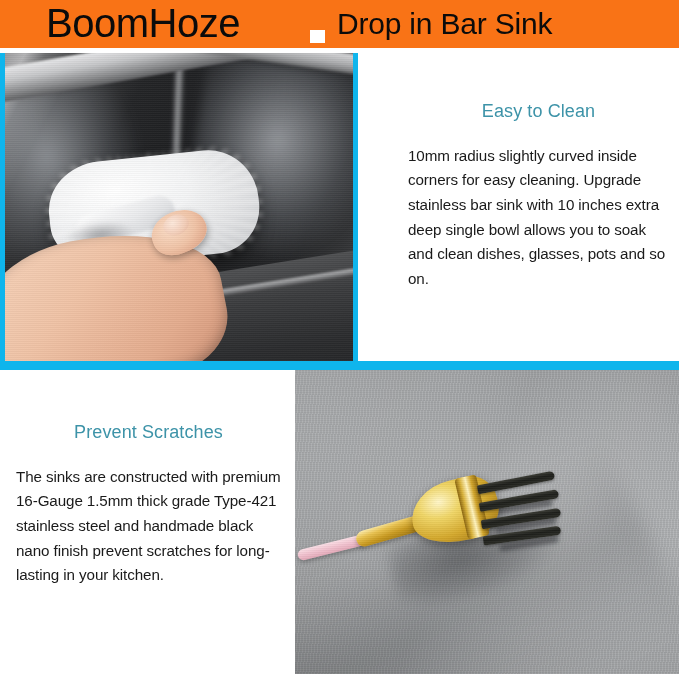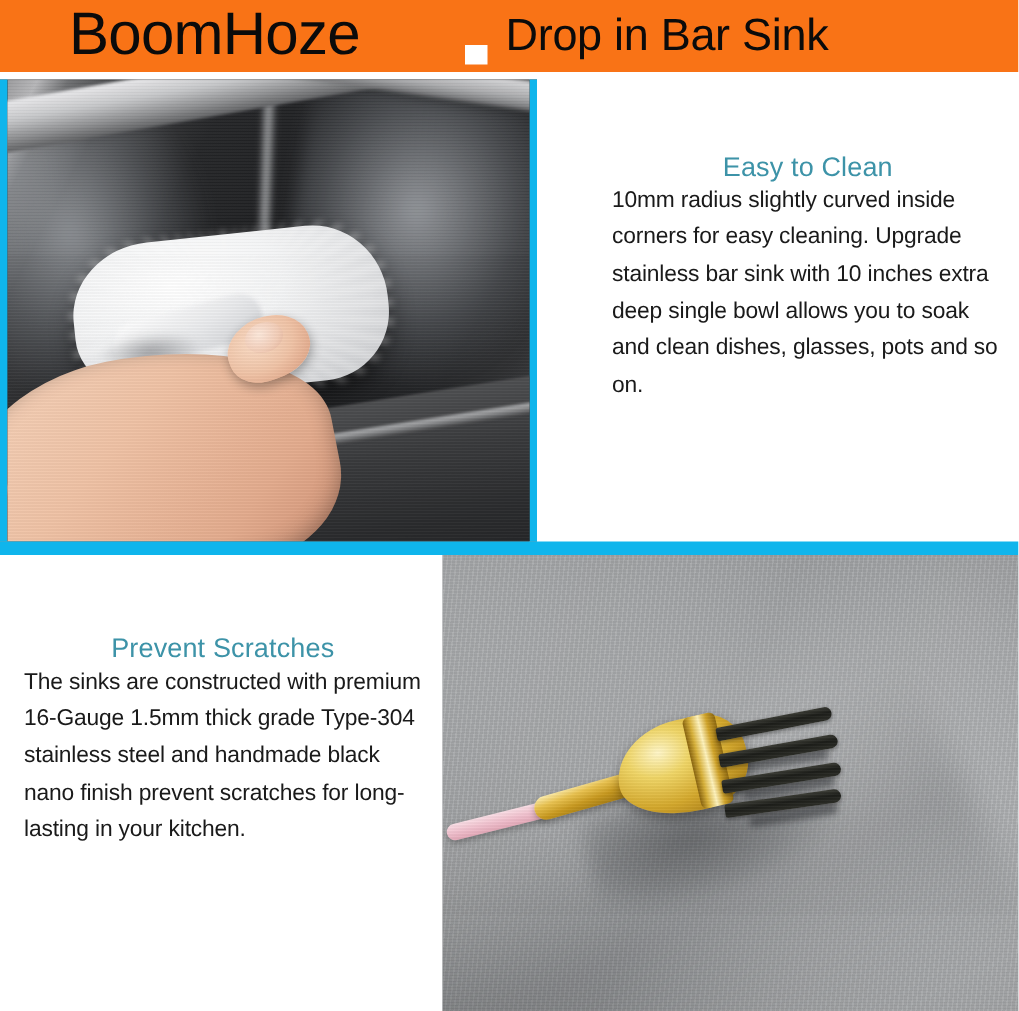--- a/index.html
+++ b/index.html
@@ -237,20 +237,21 @@
     letter-spacing: 0.1px;
     line-height: 1.15;
     white-space: nowrap;
   }
   .heading.center { text-align: center; }
   .body-text {
     color: #1a1a1a;
     font-size: 15.2px;
     line-height: 1.62;
     letter-spacing: -0.1px;
+    margin-top: 22px;
   }
 
   
   .divider {
     position: absolute;
     left: 0; top: 361px;
     width: 679px;
     height: 9px;
     background: #0fb5ec;
   }
@@ -417,21 +418,21 @@
       <p class="body-text">10mm radius slightly curved inside corners for easy cleaning. Upgrade stainless bar sink with 10 inches extra deep single bowl allows you to soak and clean dishes, glasses, pots and so on.</p>
     </div>
   </div>
 
   <div class="divider"></div>
 
   <div class="section-bottom">
 
     <div class="text-bottom">
       <div class="heading center">Prevent Scratches</div>
-      <p class="body-text">The sinks are constructed with premium 16-Gauge 1.5mm thick grade Type-304 stainless steel and handmade black nano finish prevent scratches for long-lasting in your kitchen.</p>
+      <p class="body-text">The sinks are constructed with premium 16-Gauge 1.5mm thick grade Type-421 stainless steel and handmade black nano finish prevent scratches for long-lasting in your kitchen.</p>
     </div>
 
     <div class="photo-fork">
       <div class="steel-bg"></div>
       <div class="steel-brush"></div>
       <div class="steel-band"></div>
       <div class="steel-vign"></div>
 
       <div class="fork-shadow"></div>
 

